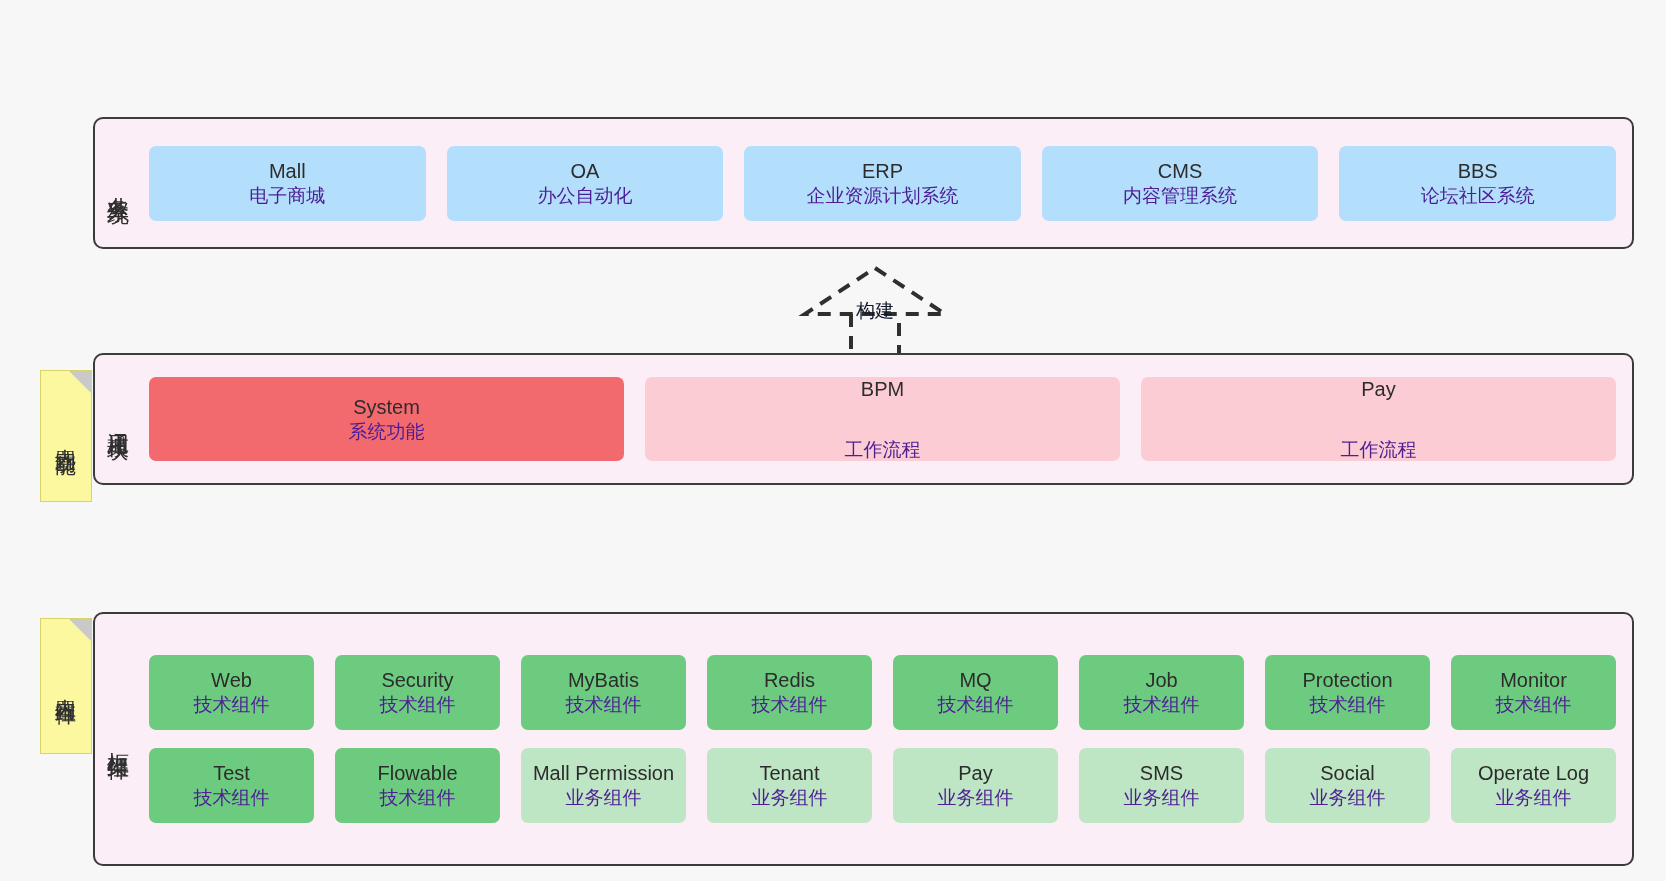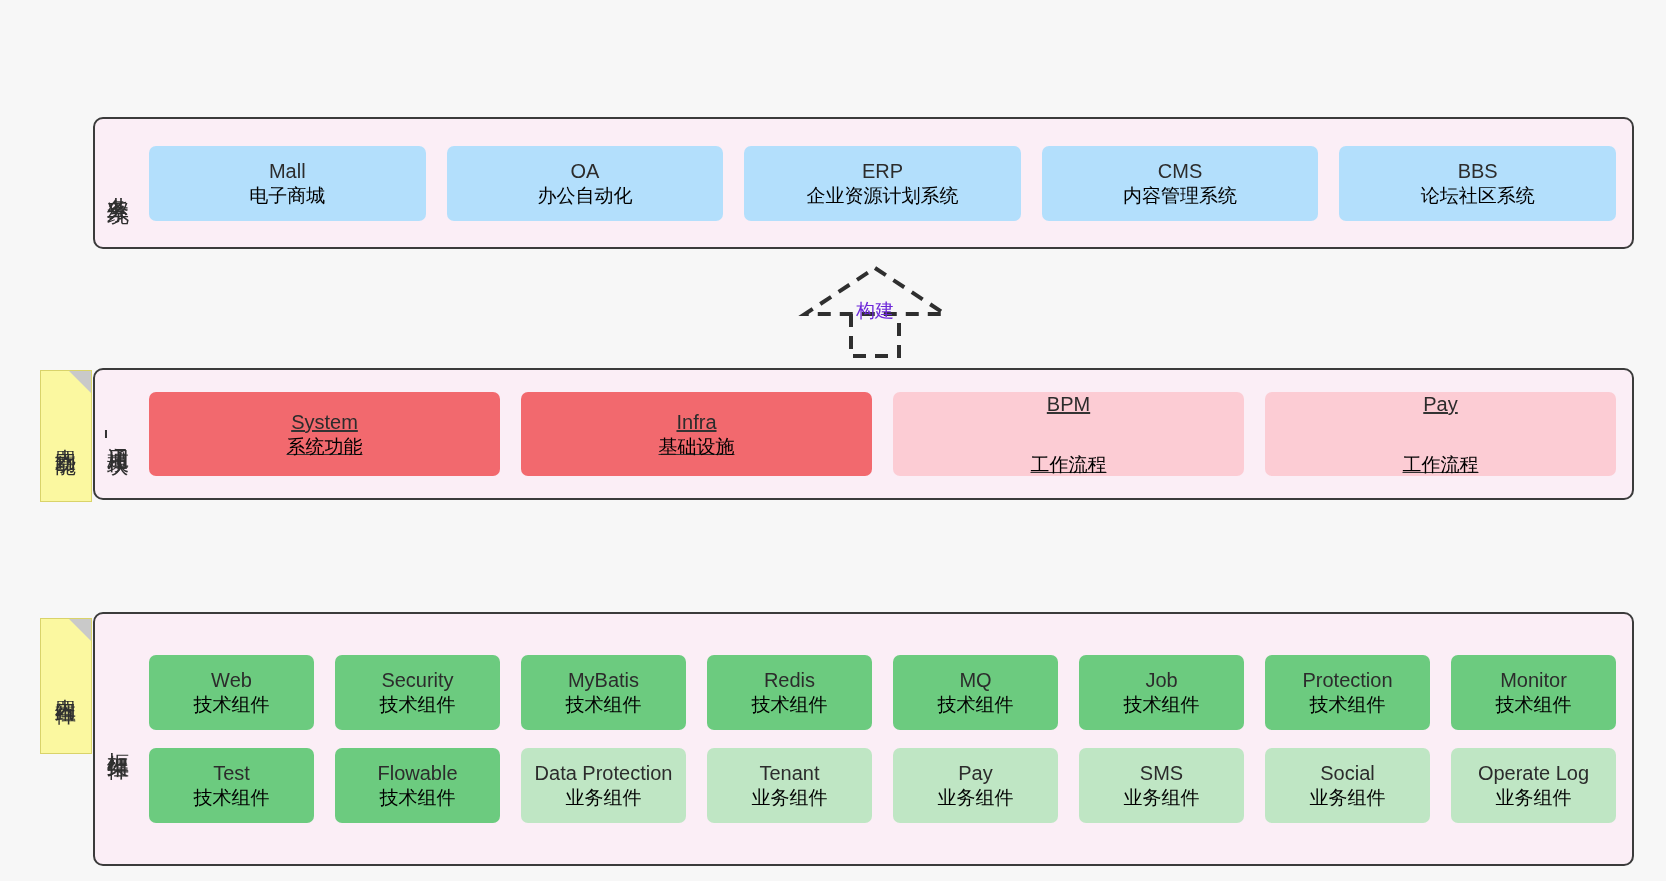--- a/index.html
+++ b/index.html
@@ -71,21 +71,21 @@
     box-sizing: border-box;
     padding: 6px 4px;
     line-height: 1.24;
   }
   .node .en {
     font-size: 20px;
     color: #2c2c2c;
   }
   .node .cn {
     font-size: 19px;
-    color: #000000;
+    color: #4c1d95;
   }
   .node.blue { background: #b3dffc; }
   .node.red  { background: #f2696e; }
   .node.pink { background: #fcccd4; gap: 36px; }
   .node.green { background: #6ccb7f; }
   .node.lightgreen { background: #bfe6c4; }
 
   .row-biz .node { height: 75px; }
   .row-mod .node { height: 84px; }
   .row-fw  .node { height: 75px; }
@@ -125,21 +125,21 @@
   .connector {
     position: absolute;
   }
   .connector svg { display: block; }
   .connector .conn-label {
     position: absolute;
     left: 50%;
     transform: translateX(-50%);
     top: 36px;
     font-size: 19px;
-    color: #6d28d9;
+    color: #0f172a;
     background: transparent;
     padding: 0 2px;
     white-space: nowrap;
     user-select: none;
   }
 </style>
 </head>
 <body>
 
 <div id="canvas">
@@ -179,33 +179,29 @@
       <path d="M80 6 L150 52 L10 52 Z" fill="none" stroke="#2f2f2f" stroke-width="4" stroke-dasharray="13 9" stroke-linecap="butt"></path>
       <path d="M56 52 L56 94 L104 94 L104 52" fill="none" stroke="#2f2f2f" stroke-width="4" stroke-dasharray="13 9" stroke-linecap="butt"></path>
     </svg>
     <span class="conn-label">构建</span>
   </div>
 
   <div class="tag" id="tag-builtin-function" style="left:40px; top:370px; width:52px; height:132px;">
     <span>内置功能</span>
   </div>
 
-  <div class="panel" id="panel-modules" style="left:93px; top:368px; width:1541px; height:132px;text-decoration:underline;">
+  <div class="panel" id="panel-modules" style="left:93px; top:353px; width:1541px; height:132px;">
     <div class="panel-title">通用模块</div>
     <div class="panel-body">
       <div class="row row-mod">
 
         <div class="node red">
           <span class="en">System</span>
           <span class="cn">系统功能</span>
         </div>
-        <div class="node red">
-          <span class="en">Infra</span>
-          <span class="cn">基础设施</span>
-        </div>
         <div class="node pink">
           <span class="en">BPM</span>
           <span class="cn">工作流程</span>
         </div>
         <div class="node pink">
           <span class="en">Pay</span>
           <span class="cn">工作流程</span>
         </div>
 
       </div>
@@ -259,21 +255,21 @@
       <div class="row row-fw">
         <div class="node green">
           <span class="en">Test</span>
           <span class="cn">技术组件</span>
         </div>
         <div class="node green">
           <span class="en">Flowable</span>
           <span class="cn">技术组件</span>
         </div>
         <div class="node lightgreen">
-          <span class="en">Data Protection</span>
+          <span class="en">Mall Permission</span>
           <span class="cn">业务组件</span>
         </div>
         <div class="node lightgreen">
           <span class="en">Tenant</span>
           <span class="cn">业务组件</span>
         </div>
         <div class="node lightgreen">
           <span class="en">Pay</span>
           <span class="cn">业务组件</span>
         </div>

